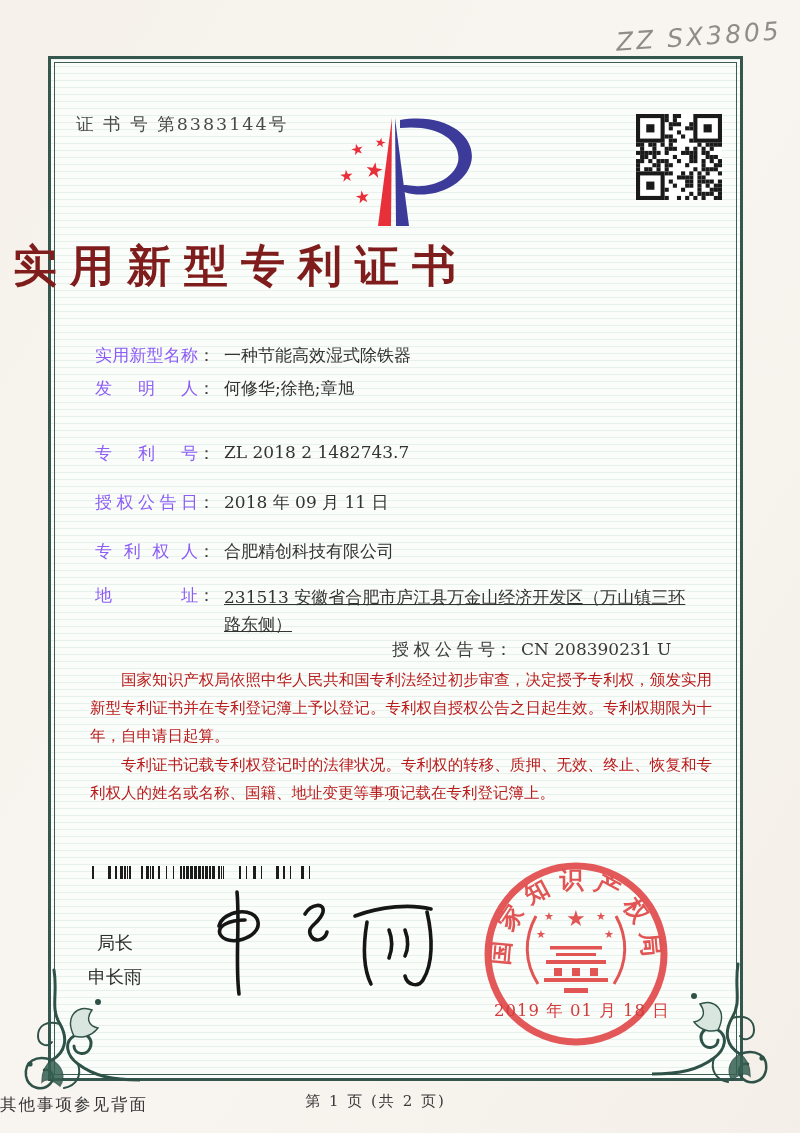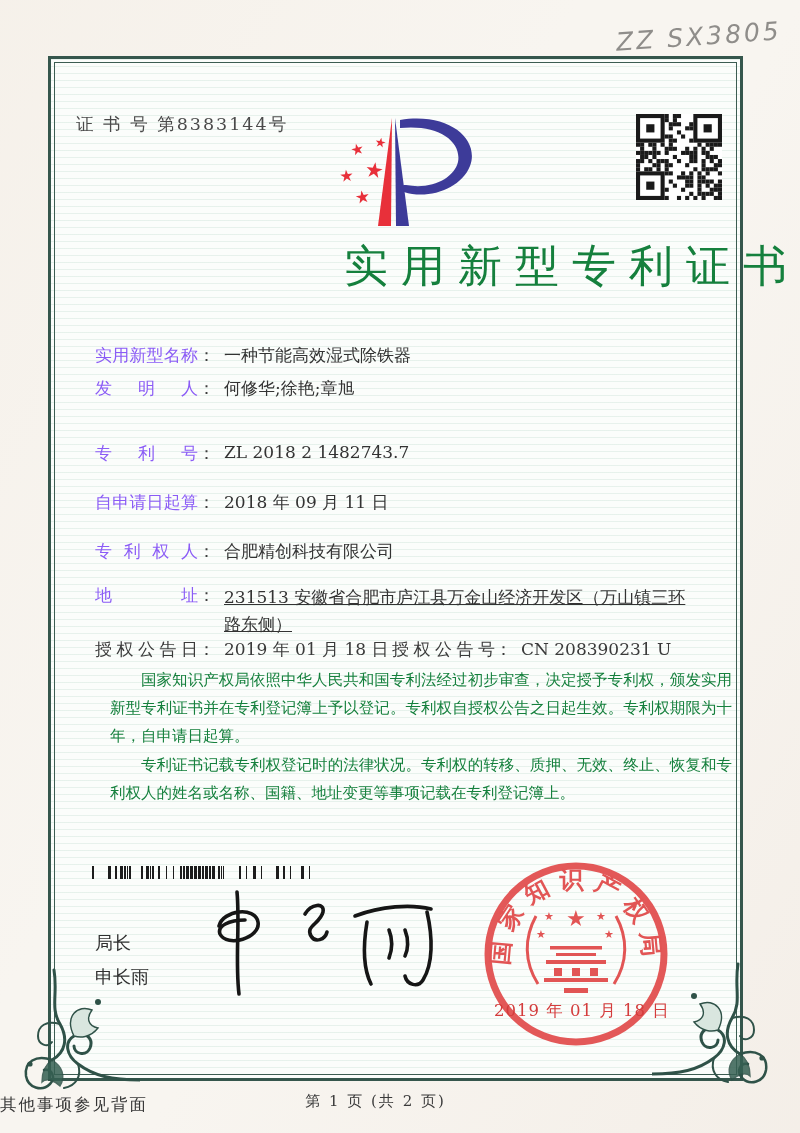--- a/index.html
+++ b/index.html
@@ -28,44 +28,44 @@
   .handwriting{
     position:absolute;top:22px;right:18px;
     font-family:"DejaVu Sans","Liberation Sans",sans-serif;
     font-style:italic;font-size:25px;letter-spacing:3px;color:#8f8d8a;
     transform:rotate(-4deg);
   }
   .cert-no{position:absolute;left:76px;top:112px;font-size:17.5px;letter-spacing:2px;color:#4a4a4a;}
   .logo{position:absolute;left:322px;top:110px;width:156px;height:128px;}
   .qr{position:absolute;left:636px;top:114px;width:86px;height:86px;}
   .title{
-    position:absolute;left:0;top:237px;width:100%;text-align:right;
-    font-size:44px;color:#15803d;letter-spacing:13px;text-indent:13px;font-weight:400;
+    position:absolute;left:0;top:237px;width:100%;text-align:left;
+    font-size:44px;color:#7f1d1d;letter-spacing:13px;text-indent:13px;font-weight:700;
   }
   .fields{position:absolute;left:95px;top:0;width:630px;}
   .field-row{position:absolute;left:0;font-size:17px;white-space:nowrap;}
   .field-row .lbl{
     display:inline-block;width:103px;color:#8b5cf6;
     text-align:justify;text-align-last:justify;vertical-align:top;
   }
   .field-row .colon{display:inline-block;vertical-align:top;color:#3d3d3d;}
   .field-row .val{display:inline-block;margin-left:9px;color:#333;vertical-align:top;}
   .field-row.wrap{white-space:normal;}
   .field-row.wrap .val{width:478px;line-height:1.6;text-decoration:underline;}
   .row-0{top:344px}.row-1{top:377px}.row-2{top:442px}
   .row-3{top:491px}.row-4{top:540px}.row-5{top:584px}
   .grant-row{position:absolute;top:638px;left:95px;font-size:17px;white-space:nowrap;}
   .grant-row .pair2{position:absolute;left:297px;top:0;}
   .grant-row .lbl{display:inline-block;width:103px;text-align:justify;text-align-last:justify;vertical-align:top;}
   .grant-row .val{margin-left:9px;}
   .paras{position:absolute;left:90px;top:666px;width:622px;font-size:15.5px;
-    line-height:1.82;color:#15803d;text-align:justify;margin-left:20px;}
+    line-height:1.82;color:#b91c1c;text-align:justify;}
   .paras p{margin:0;text-indent:2em;}
   .barcode{position:absolute;left:92px;top:866px;width:218px;height:13px;}
-  .officer{position:absolute;left:95px;top:926px;font-size:18px;color:#2f2f2f;line-height:1.9;}
+  .officer{position:absolute;left:88px;top:926px;font-size:18px;color:#2f2f2f;line-height:1.9;text-align:center;}
   .signature{position:absolute;left:205px;top:882px;width:240px;height:120px;}
   .seal{position:absolute;left:480px;top:858px;width:192px;height:192px;opacity:.92;}
   .seal-date{position:absolute;left:494px;top:1000px;font-size:16.5px;color:#d43c3c;
     letter-spacing:1px;z-index:5;}
   .page-info{position:absolute;left:48px;top:1046px;width:655px;text-align:center;
     font-size:15px;color:#3a3a3a;letter-spacing:2px;margin-top:46px;}
   .back-note{position:absolute;left:0;top:1094px;width:746px;text-align:left;
     font-size:16.5px;color:#353535;letter-spacing:2px;}
   .flourish{position:absolute;width:132px;height:128px;}
   .flourish.bl{left:8px;top:968px;}
@@ -287,34 +287,31 @@
     <div class="field-row row-0">
       <span class="lbl">实用新型名称</span><span class="colon">：</span><span class="val">一种节能高效湿式除铁器</span>
     </div>
     <div class="field-row row-1">
       <span class="lbl">发明人</span><span class="colon">：</span><span class="val">何修华;徐艳;章旭</span>
     </div>
     <div class="field-row row-2">
       <span class="lbl">专利号</span><span class="colon">：</span><span class="val">ZL 2018 2 1482743.7</span>
     </div>
     <div class="field-row row-3">
-      <span class="lbl">自申请日起算</span><span class="colon">：</span><span class="val">2018 年 09 月 11 日</span>
+      <span class="lbl">授权公告日</span><span class="colon">：</span><span class="val">2018 年 09 月 11 日</span>
     </div>
     <div class="field-row row-4">
       <span class="lbl">专利权人</span><span class="colon">：</span><span class="val">合肥精创科技有限公司</span>
     </div>
     <div class="field-row row-5 wrap">
       <span class="lbl">地址</span><span class="colon">：</span><span class="val">231513 安徽省合肥市庐江县万金山经济开发区（万山镇三环路东侧）</span>
     </div>
   </div>
 
   <div class="grant-row">
-    <span>
-      <span class="lbl">授权公告日</span><span class="colon">：</span><span class="val">2019 年 01 月 18 日</span>
-    </span>
     <span class="pair2">
       <span class="lbl">授权公告号</span><span class="colon">：</span><span class="val">CN 208390231 U</span>
     </span>
   </div>
 
   <div class="paras">
     <p>国家知识产权局依照中华人民共和国专利法经过初步审查，决定授予专利权，颁发实用新型专利证书并在专利登记簿上予以登记。专利权自授权公告之日起生效。专利权期限为十年，自申请日起算。</p>
     <p>专利证书记载专利权登记时的法律状况。专利权的转移、质押、无效、终止、恢复和专利权人的姓名或名称、国籍、地址变更等事项记载在专利登记簿上。</p>
   </div>
 

